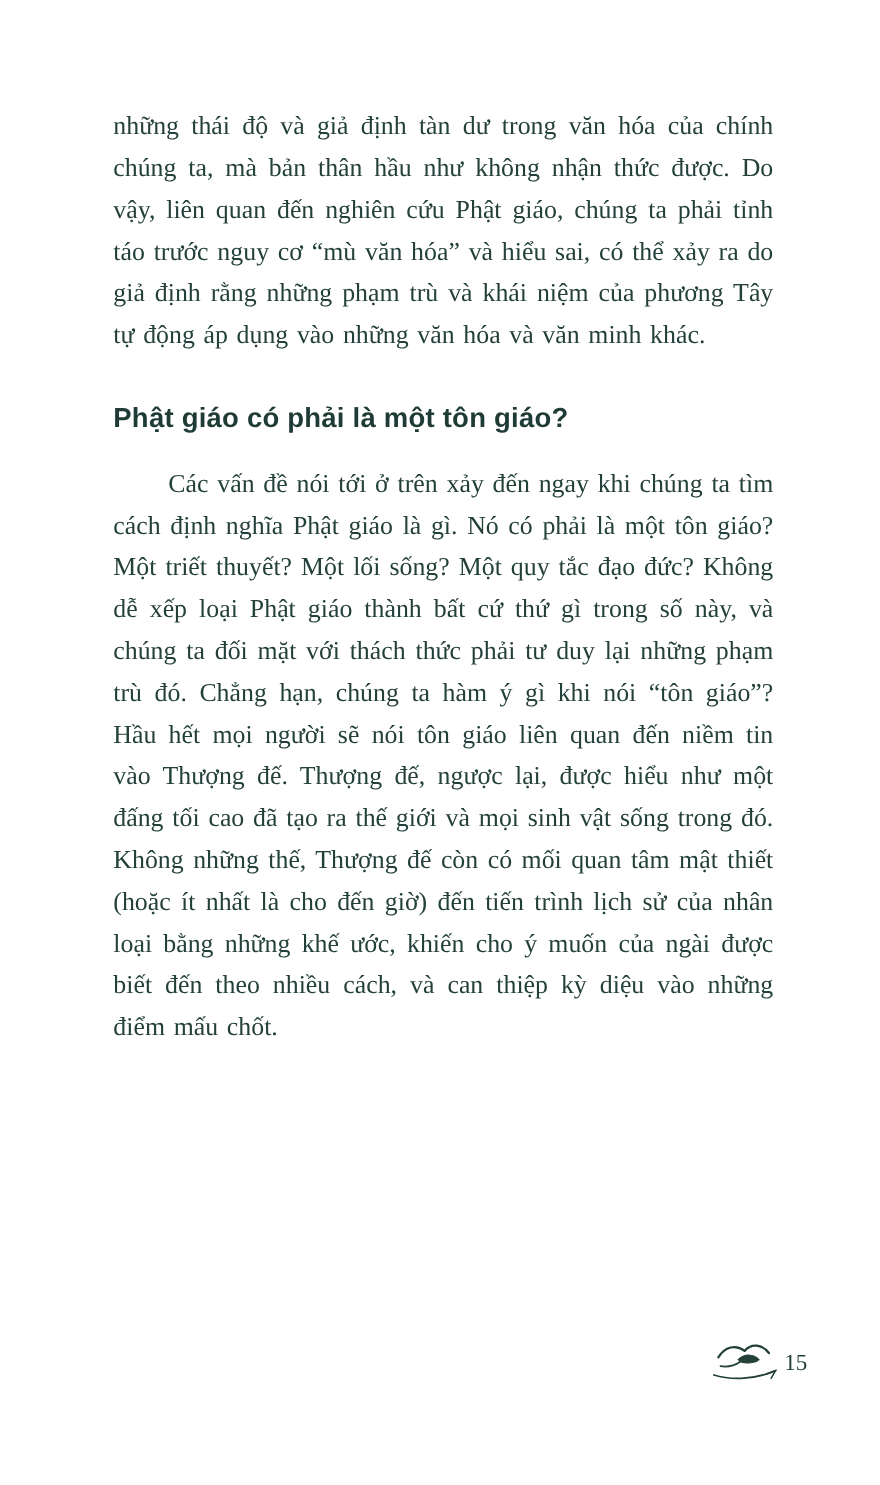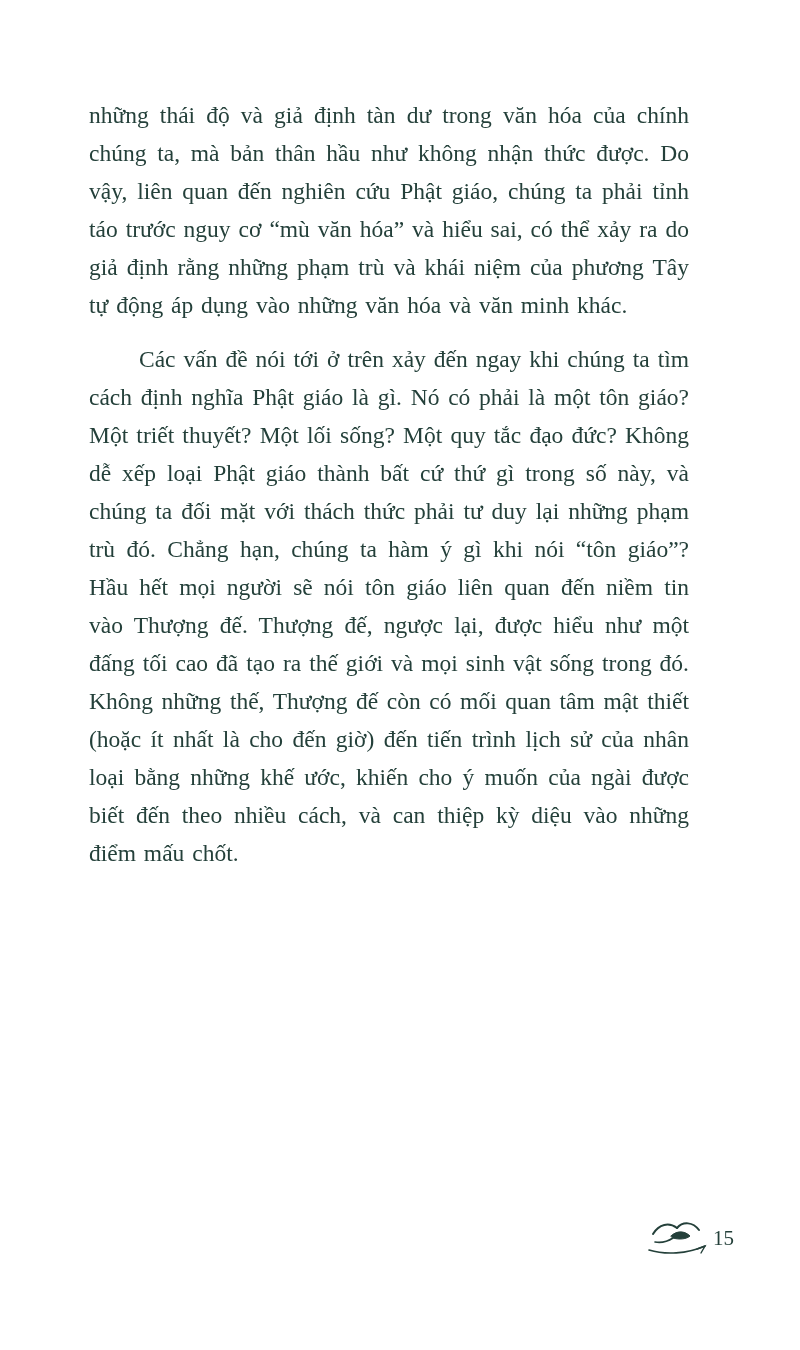--- a/index.html
+++ b/index.html
@@ -16,21 +16,21 @@
     width: 800px;
     height: 1350px;
     background: #ffffff;
     overflow: hidden;
     color: #24403a;
   }
 
   .text-block {
     position: absolute;
     top: 96px;
-    left: 89px;
+    left: 103px;
     width: 600px;
   }
 
   .para {
     font-size: 23.5px;
     line-height: 38px;
     text-align: justify;
     color: #24403a;
     word-spacing: 2px;
   }
@@ -73,20 +73,21 @@
 </style>
 </head>
 <body>
 
 <div class="page">
 
   <div class="text-block">
 
     <p class="para">những thái độ và giả định tàn dư trong văn hóa của chính chúng ta, mà bản thân hầu như không nhận thức được. Do vậy, liên quan đến nghiên cứu Phật giáo, chúng ta phải tỉnh táo trước nguy cơ “mù văn hóa” và hiểu sai, có thể xảy ra do giả định rằng những phạm trù và khái niệm của phương Tây tự động áp dụng vào những văn hóa và văn minh khác.</p>
 
+    <h2 class="section-heading">Phật giáo có phải là một tôn giáo?</h2>
 
     <p class="para indented">Các vấn đề nói tới ở trên xảy đến ngay khi chúng ta tìm cách định nghĩa Phật giáo là gì. Nó có phải là một tôn giáo? Một triết thuyết? Một lối sống? Một quy tắc đạo đức? Không dễ xếp loại Phật giáo thành bất cứ thứ gì trong số này, và chúng ta đối mặt với thách thức phải tư duy lại những phạm trù đó. Chẳng hạn, chúng ta hàm ý gì khi nói “tôn giáo”? Hầu hết mọi người sẽ nói tôn giáo liên quan đến niềm tin vào Thượng đế. Thượng đế, ngược lại, được hiểu như một đấng tối cao đã tạo ra thế giới và mọi sinh vật sống trong đó. Không những thế, Thượng đế còn có mối quan tâm mật thiết (hoặc ít nhất là cho đến giờ) đến tiến trình lịch sử của nhân loại bằng những khế ước, khiến cho ý muốn của ngài được biết đến theo nhiều cách, và can thiệp kỳ diệu vào những điểm mấu chốt.</p>
 
   </div>
 
   <div class="footer">
 
     <svg class="bird-sketch" viewBox="0 0 66 40" xmlns="http://www.w3.org/2000/svg" fill="none" stroke="#24403a" stroke-linecap="round">
 
       <path d="M10 16 C16 6, 26 4, 34 10" stroke-width="2"></path>

